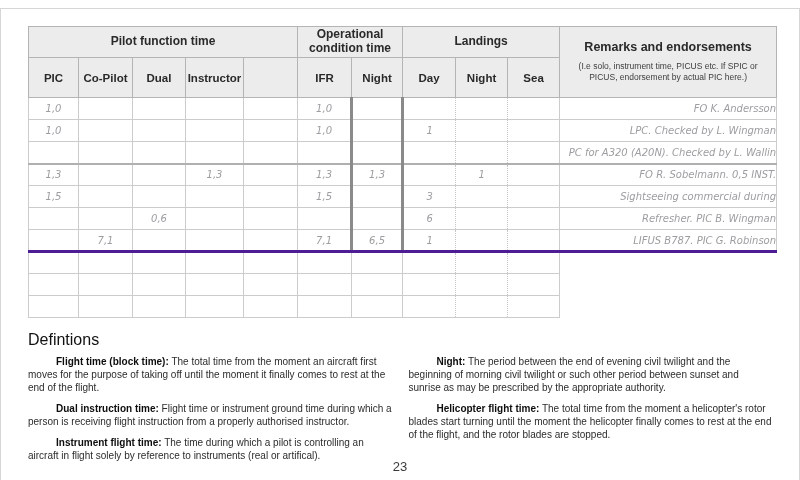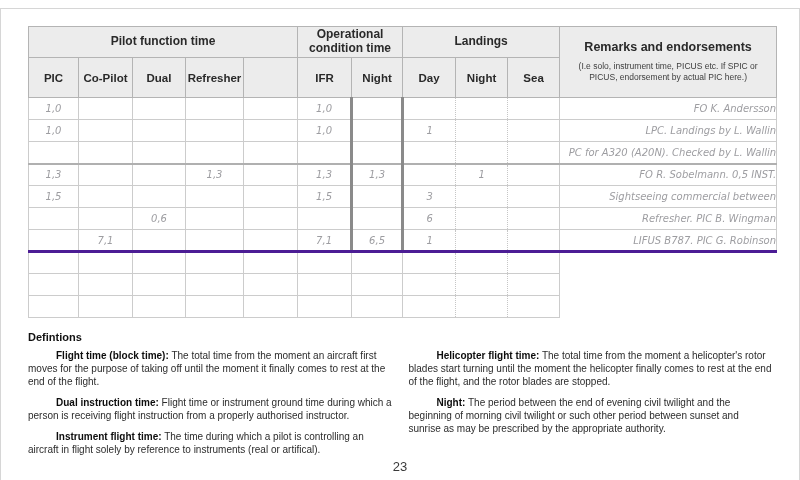--- a/index.html
+++ b/index.html
@@ -40,21 +40,21 @@
   .data-row td.col-night_ldg, .data-row td.col-sea,
   .empty-row td.col-night_ldg, .empty-row td.col-sea { border-left:1px dotted #c6c6c6; }
 
   tr.sep-below td  { border-bottom:2px solid #b0b0b0; }
   tr.last-data td  { border-bottom:3px solid #4c1d95; }
   .empty-row td    { height:23px; }
   .empty-row td.blank { border:none; background:transparent; }
 
   
   .defs { margin-top:13px; color:#222; }
-  .defs h3 { font-size:11px; font-weight:bold; color:#111; margin-bottom:6px; }
+  .defs h3 { font-size:16px; font-weight:normal; color:#111; margin-bottom:6px; }
   .defs-cols { display:flex; gap:16px; }
   .defs-col { width:366px; }
   .defs-col p { font-size:10px; line-height:1.3; margin-bottom:8px; color:#2c2c2c; }
   .defs-col b { color:#0d0d0d;padding-left:28px; }
 
   .page-number {
     position:absolute; bottom:13px; left:0; width:100%;
     text-align:center; font-size:13px; color:#3a3a3a;
   }
 </style>
@@ -85,21 +85,21 @@
           <th colspan="3">Landings</th>
           <th rowspan="2" class="remarks-head">
             <div class="rh-title">Remarks and endorsements</div>
             <div class="rh-sub">(I.e solo, instrument time, PICUS etc. If SPIC or PICUS, endorsement by actual PIC here.)</div>
           </th>
         </tr>
         <tr class="sub-row">
           <th>PIC</th>
           <th>Co-Pilot</th>
           <th>Dual</th>
-          <th>Refresher</th>
+          <th>Instructor</th>
           <th></th>
           <th>IFR</th>
           <th>Night</th>
           <th>Day</th>
           <th>Night</th>
           <th>Sea</th>
         </tr>
       </thead>
       <tbody id="logbook-body">
           <tr class="data-row">
@@ -119,21 +119,21 @@
             <td class="col-pic">1,0</td>
             <td class="col-copilot"></td>
             <td class="col-dual"></td>
             <td class="col-instructor"></td>
             <td class="col-extra"></td>
             <td class="col-ifr">1,0</td>
             <td class="col-night_op"></td>
             <td class="col-day">1</td>
             <td class="col-night_ldg"></td>
             <td class="col-sea"></td>
-            <td class="col-remarks">LPC. Landings by L. Wallin</td>
+            <td class="col-remarks">LPC. Checked by L. Wingman</td>
           </tr>
           <tr class="data-row sep-below">
             <td class="col-pic"></td>
             <td class="col-copilot"></td>
             <td class="col-dual"></td>
             <td class="col-instructor"></td>
             <td class="col-extra"></td>
             <td class="col-ifr"></td>
             <td class="col-night_op"></td>
             <td class="col-day"></td>
@@ -158,21 +158,21 @@
             <td class="col-pic">1,5</td>
             <td class="col-copilot"></td>
             <td class="col-dual"></td>
             <td class="col-instructor"></td>
             <td class="col-extra"></td>
             <td class="col-ifr">1,5</td>
             <td class="col-night_op"></td>
             <td class="col-day">3</td>
             <td class="col-night_ldg"></td>
             <td class="col-sea"></td>
-            <td class="col-remarks">Sightseeing commercial between</td>
+            <td class="col-remarks">Sightseeing commercial during</td>
           </tr>
           <tr class="data-row">
             <td class="col-pic"></td>
             <td class="col-copilot"></td>
             <td class="col-dual">0,6</td>
             <td class="col-instructor"></td>
             <td class="col-extra"></td>
             <td class="col-ifr"></td>
             <td class="col-night_op"></td>
             <td class="col-day">6</td>
@@ -237,21 +237,21 @@
 
     <div class="defs">
       <h3>Defintions</h3>
       <div class="defs-cols">
         <div class="defs-col">
           <p><b>Flight time (block time):</b> <span>The total time from the moment an aircraft first moves for the purpose of taking off until the moment it finally comes to rest at the end of the flight.</span></p>
           <p><b>Dual instruction time:</b> <span>Flight time or instrument ground time during which a person is receiving flight instruction from a properly authorised instructor.</span></p>
           <p><b>Instrument flight time:</b> <span>The time during which a pilot is controlling an aircraft in flight solely by reference to instruments (real or artifical).</span></p>
         </div>
         <div class="defs-col">
+          <p><b>Night:</b> <span>The period between the end of evening civil twilight and the beginning of morning civil twilight or such other period between sunset and sunrise as may be prescribed by the appropriate authority.</span></p>
           <p><b>Helicopter flight time:</b> <span>The total time from the moment a helicopter's rotor blades start turning until the moment the helicopter finally comes to rest at the end of the flight, and the rotor blades are stopped.</span></p>
-          <p><b>Night:</b> <span>The period between the end of evening civil twilight and the beginning of morning civil twilight or such other period between sunset and sunrise as may be prescribed by the appropriate authority.</span></p>
         </div>
       </div>
     </div>
   </div>
 
   <div class="page-number">23</div>
 </div>
 
 </body></html>

